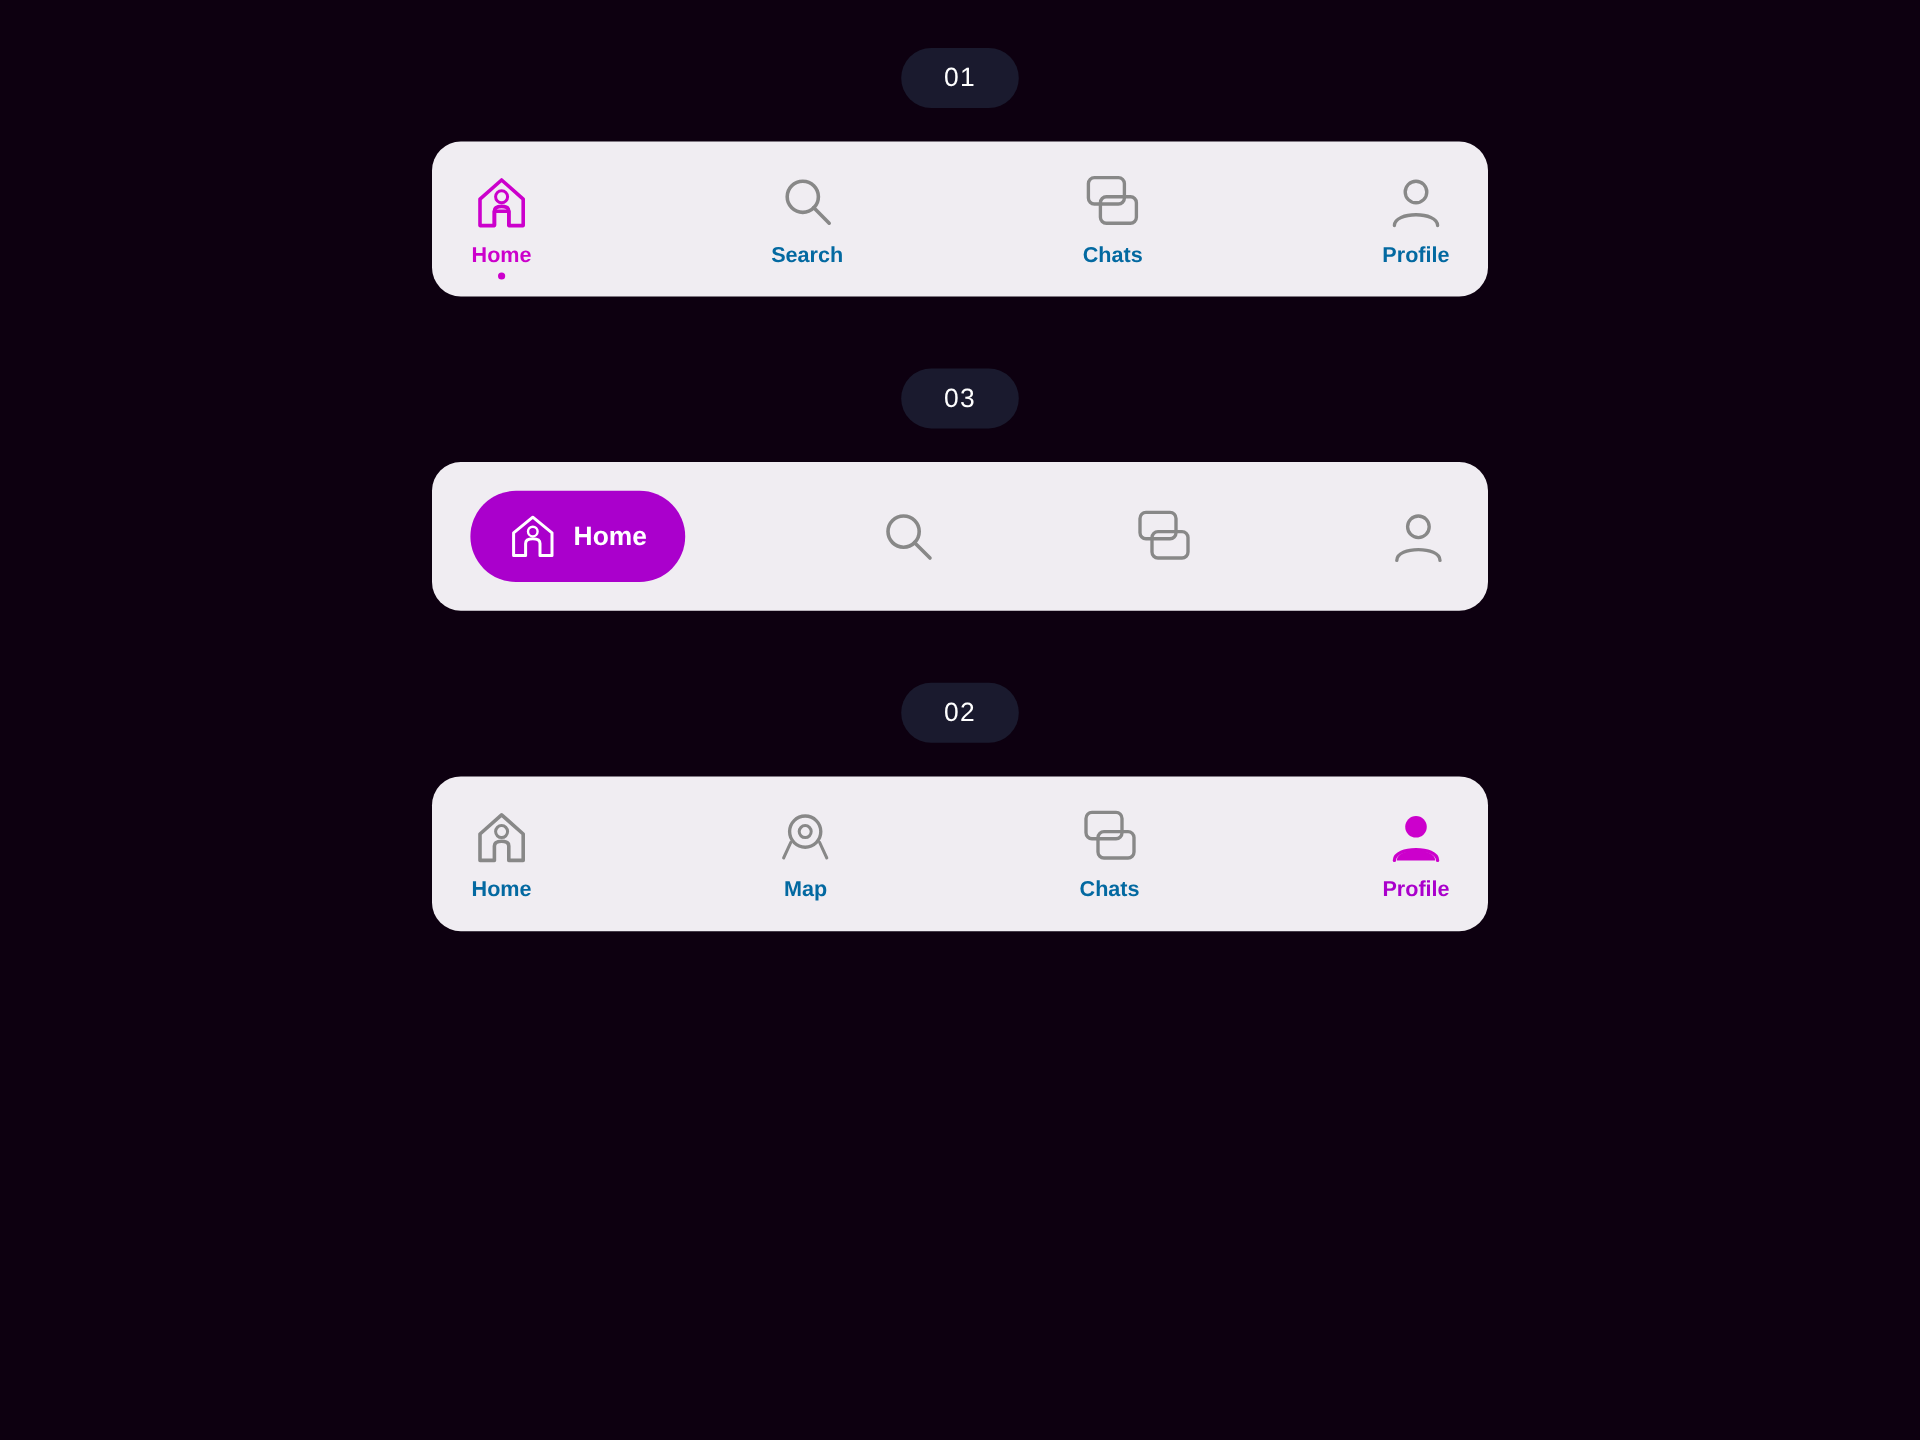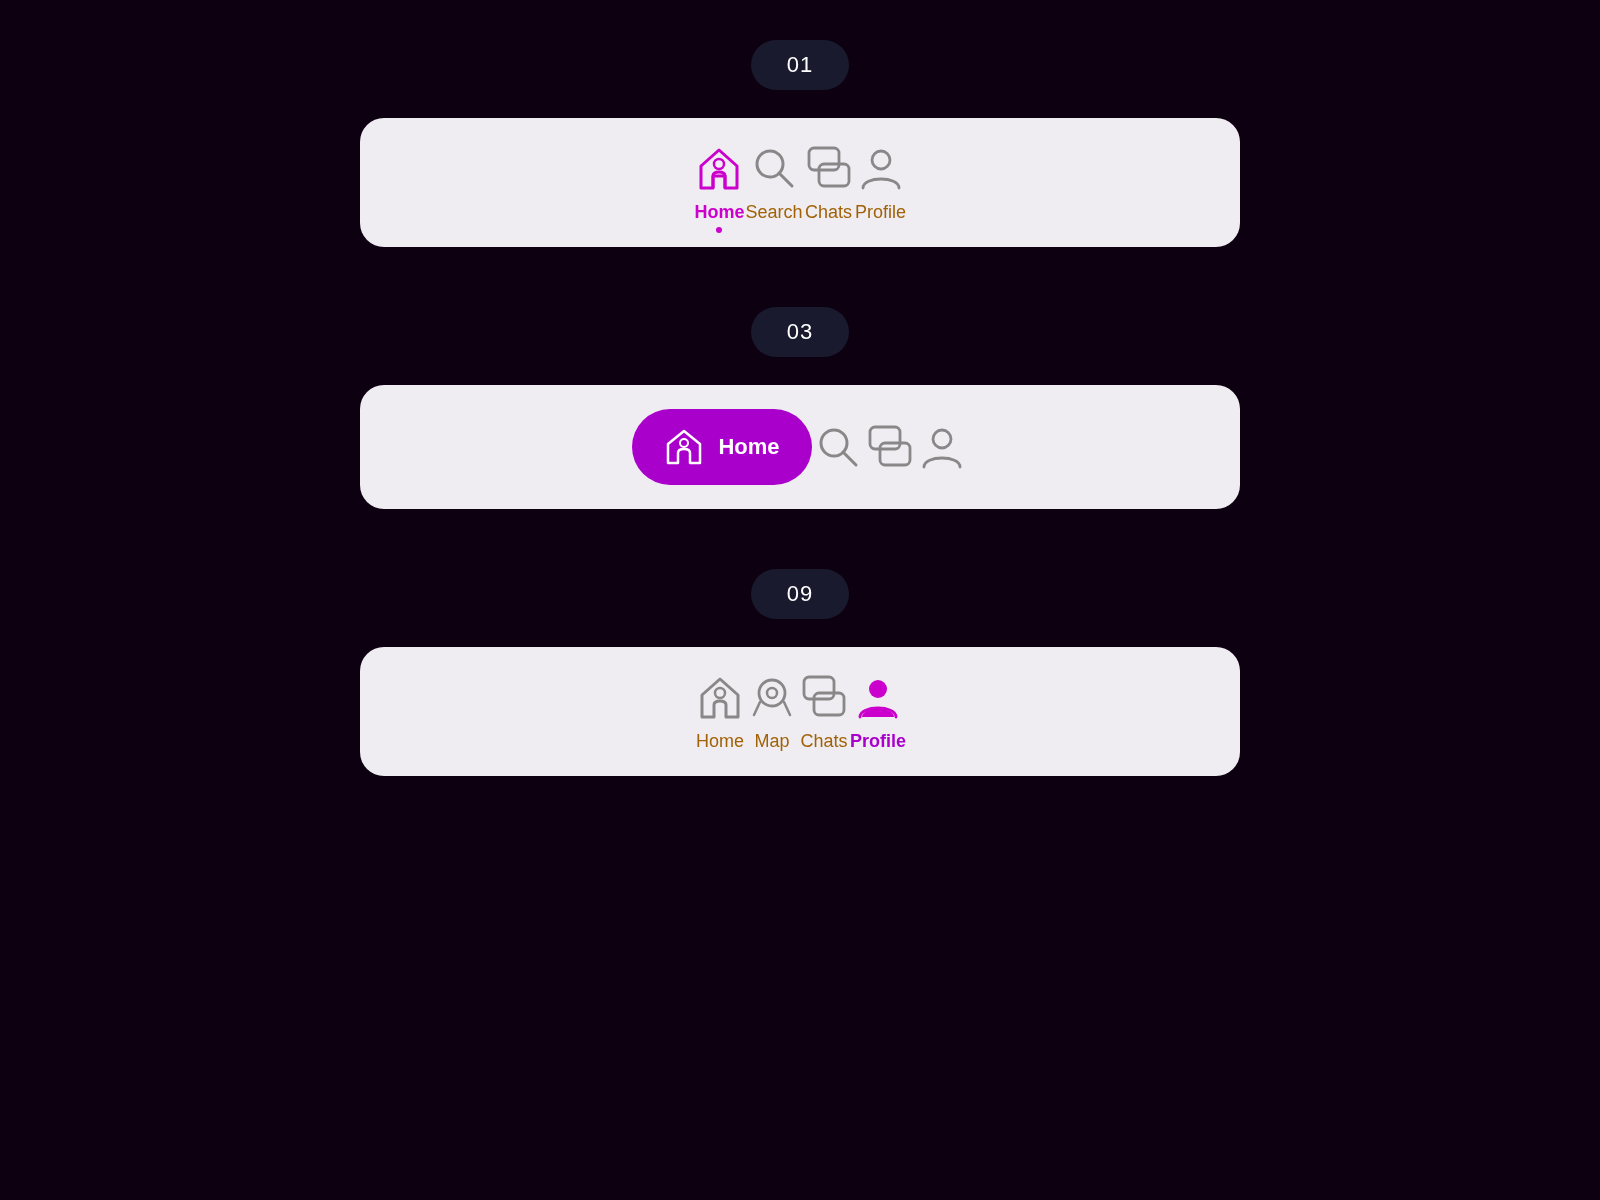--- a/index.html
+++ b/index.html
@@ -23,42 +23,42 @@
       padding: 12px 36px;
       border-radius: 30px;
       margin-bottom: 28px;
       letter-spacing: 1px;
     }
 
     .nav-bar {
       background: #f0edf2;
       border-radius: 24px;
       width: 880px;
-      padding: 24px 12px;
+      padding: 24px 32px;
       display: flex;
       flex-direction: row;
       align-items: center;
-      justify-content: center;
+      justify-content: space-between;
       margin-bottom: 60px;
     }
 
     .nav-item {
       display: flex;
       flex-direction: column;
       align-items: center;
       justify-content: center;
       gap: 8px;
       cursor: pointer;
       position: relative;
     }
 
     .nav-item-label {
       font-size: 18px;
-      color: #a16207;
-      font-weight: 400;
+      color: #0369a1;
+      font-weight: 700;
     }
 
     .nav-item-label.active {
       color: #cc00cc;
       font-weight: 600;
     }
 
     .nav-item-label.active-profile {
       color: #aa00cc;
       font-weight: 700;
@@ -183,21 +183,21 @@
       <svg class="icon-svg" viewBox="0 0 52 52" fill="none">
         <circle cx="26" cy="18" r="9" stroke="#888" stroke-width="2.8"></circle>
         <path d="M8 46 C8 34 44 34 44 46" stroke="#888" stroke-width="2.8" fill="none" stroke-linecap="round"></path>
       </svg>
     </div>
 
   </div>
 </div>
 
 <div class="section-wrapper">
-  <div class="label-badge">09</div>
+  <div class="label-badge">02</div>
   <div class="nav-bar">
 
     <div class="nav-item">
       <svg class="icon-svg" viewBox="0 0 52 52" fill="none">
         <path d="M26 8 L8 24 L8 46 L20 46 L20 34 Q20 30 26 30 Q32 30 32 34 L32 46 L44 46 L44 24 Z" stroke="#888" stroke-width="3" fill="none" stroke-linejoin="round"></path>
         <circle cx="26" cy="22" r="5" stroke="#888" stroke-width="2.5" fill="none"></circle>
       </svg>
       <span class="nav-item-label">Home</span>
     </div>
 

